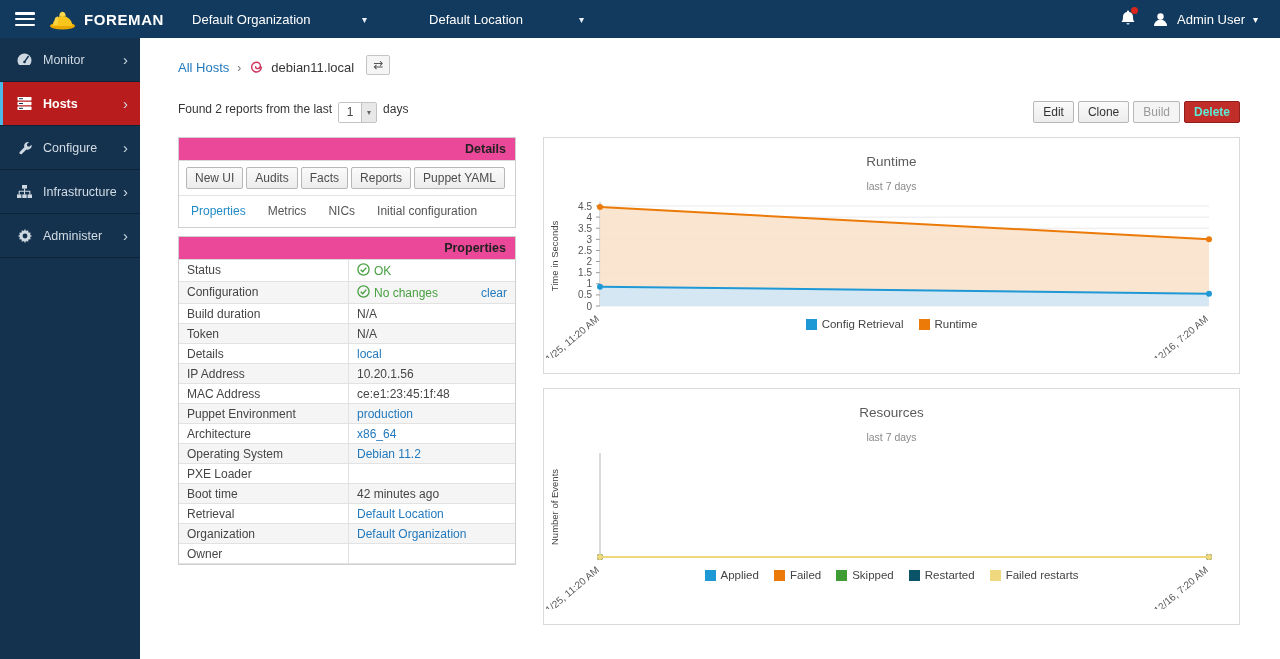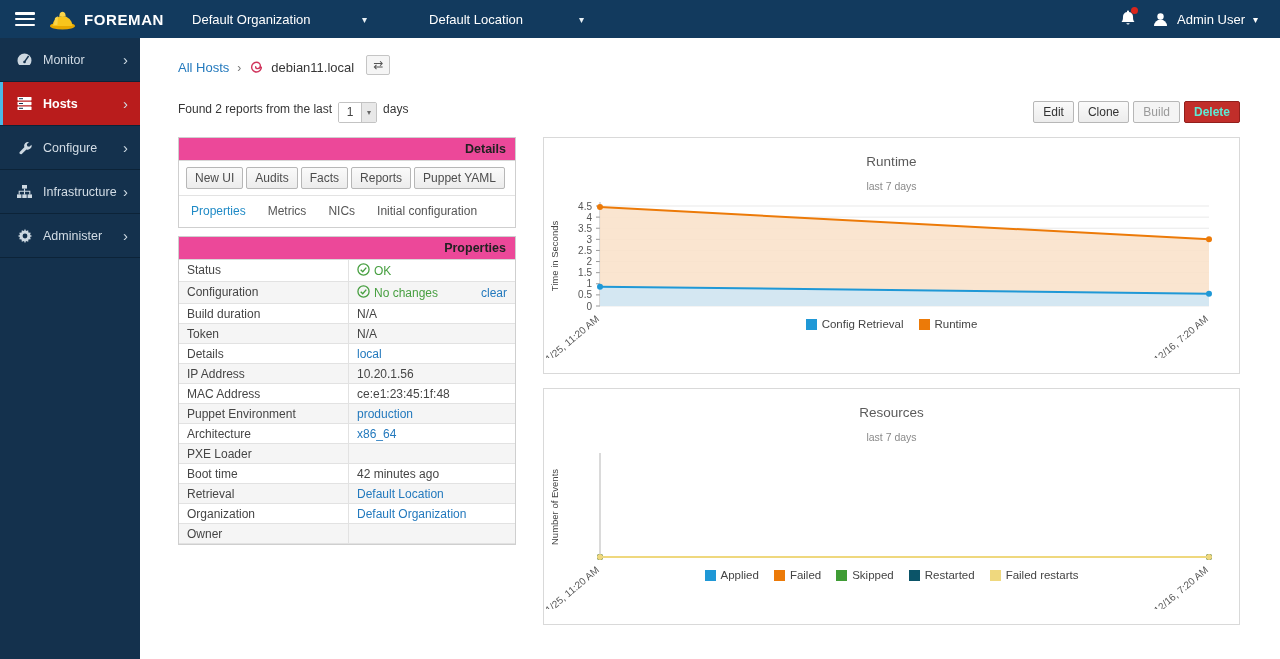--- a/index.html
+++ b/index.html
@@ -305,20 +305,26 @@
               <div class="prow">
                 <div class="plabel">Puppet Environment</div>
                 <div class="pvalue">
                   <span class="link">production</span>
                 </div>
               </div>
               <div class="prow">
                 <div class="plabel">Architecture</div>
                 <div class="pvalue">
                   <span class="link">x86_64</span>
+                </div>
+              </div>
+              <div class="prow">
+                <div class="plabel">Operating System</div>
+                <div class="pvalue">
+                  <span class="link">Debian 11.2</span>
                 </div>
               </div>
               <div class="prow">
                 <div class="plabel">PXE Loader</div>
                 <div class="pvalue">
                   <span></span>
                 </div>
               </div>
               <div class="prow">
                 <div class="plabel">Boot time</div>

